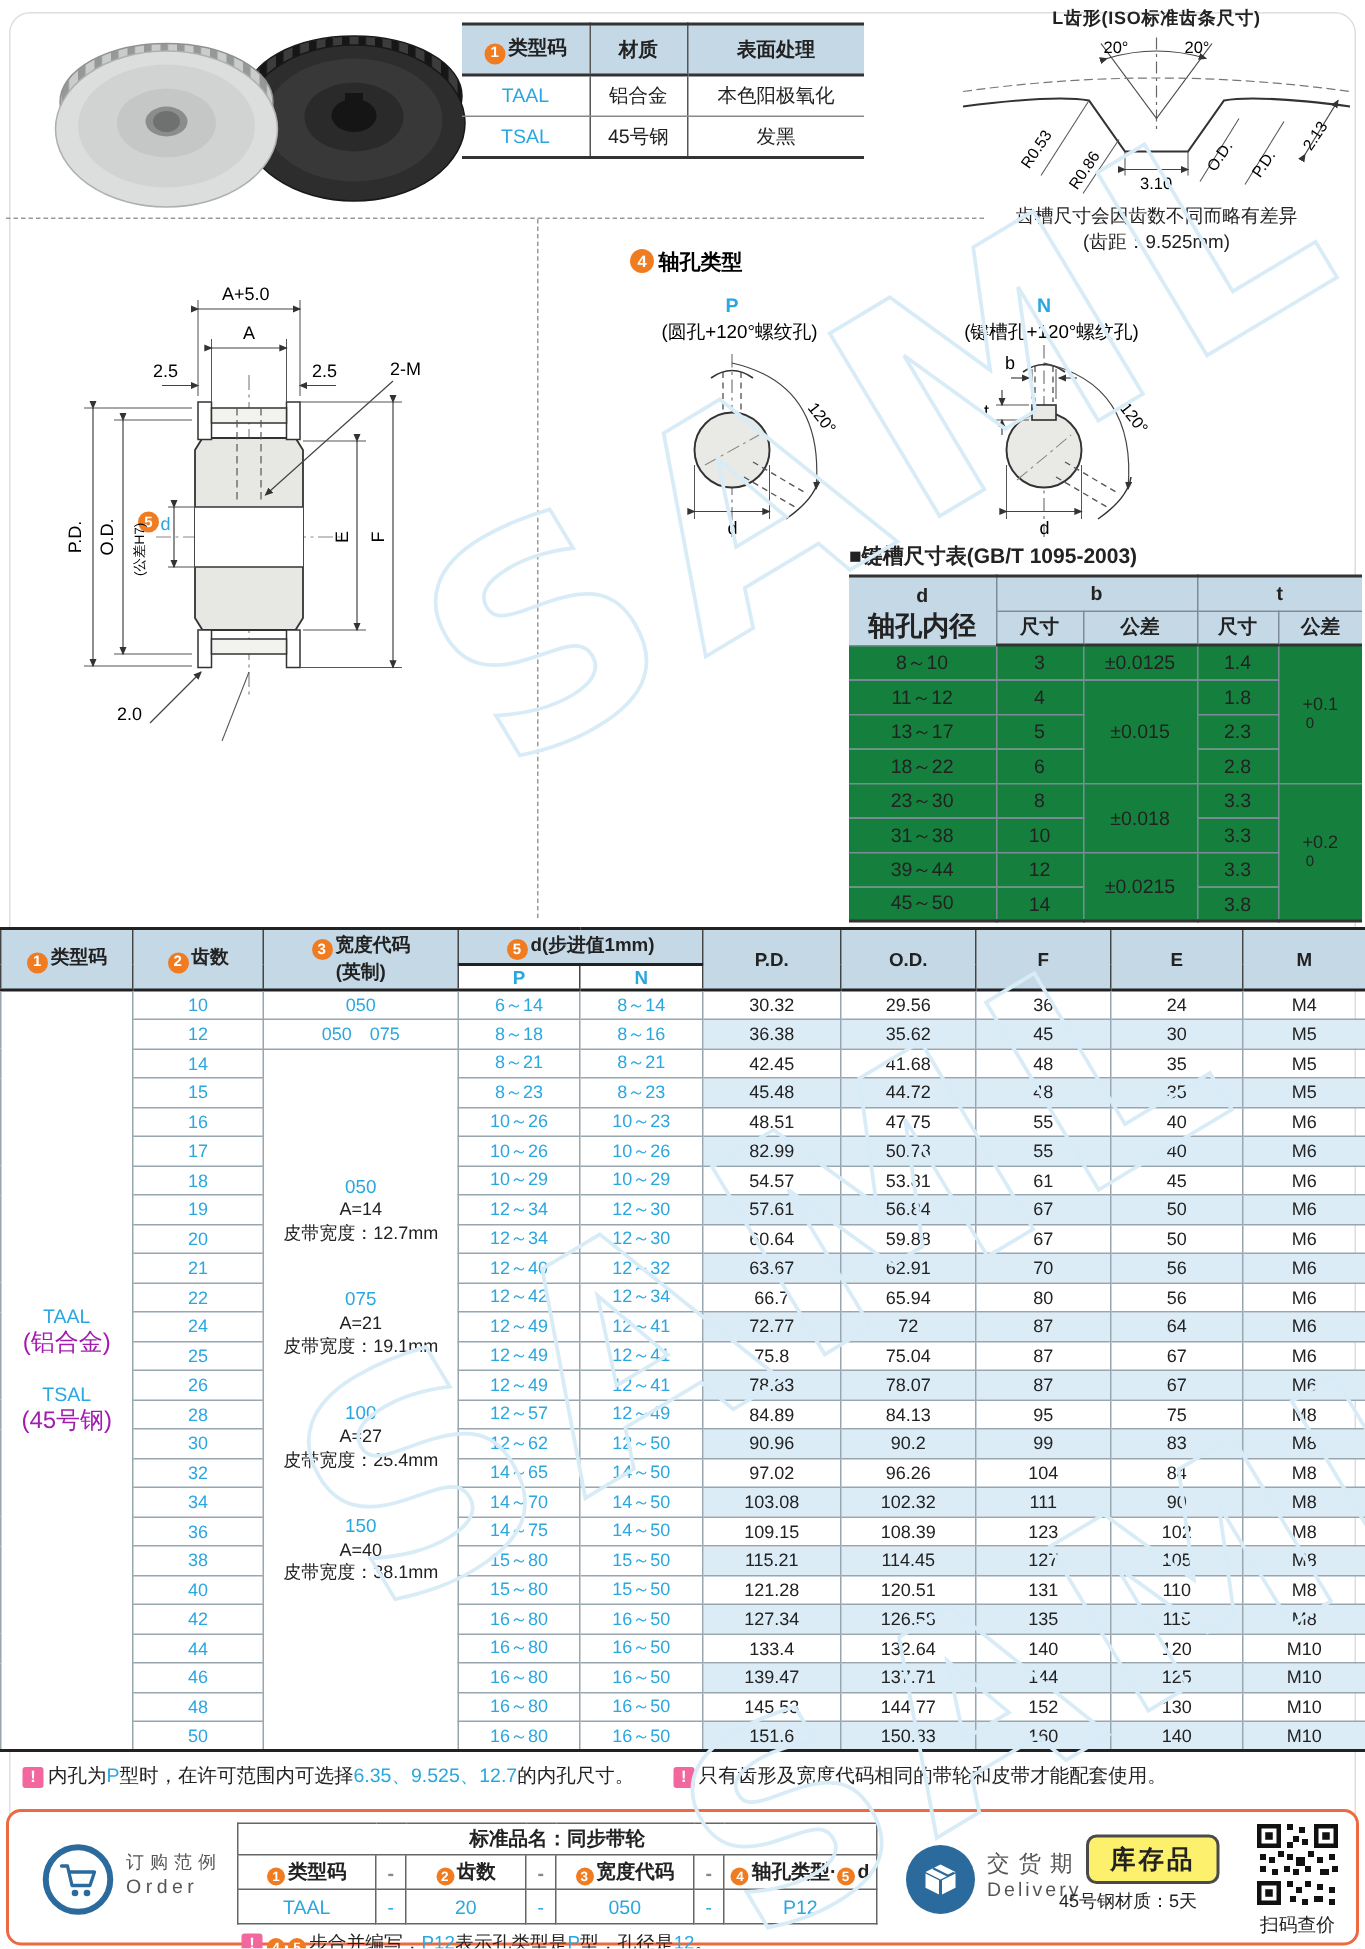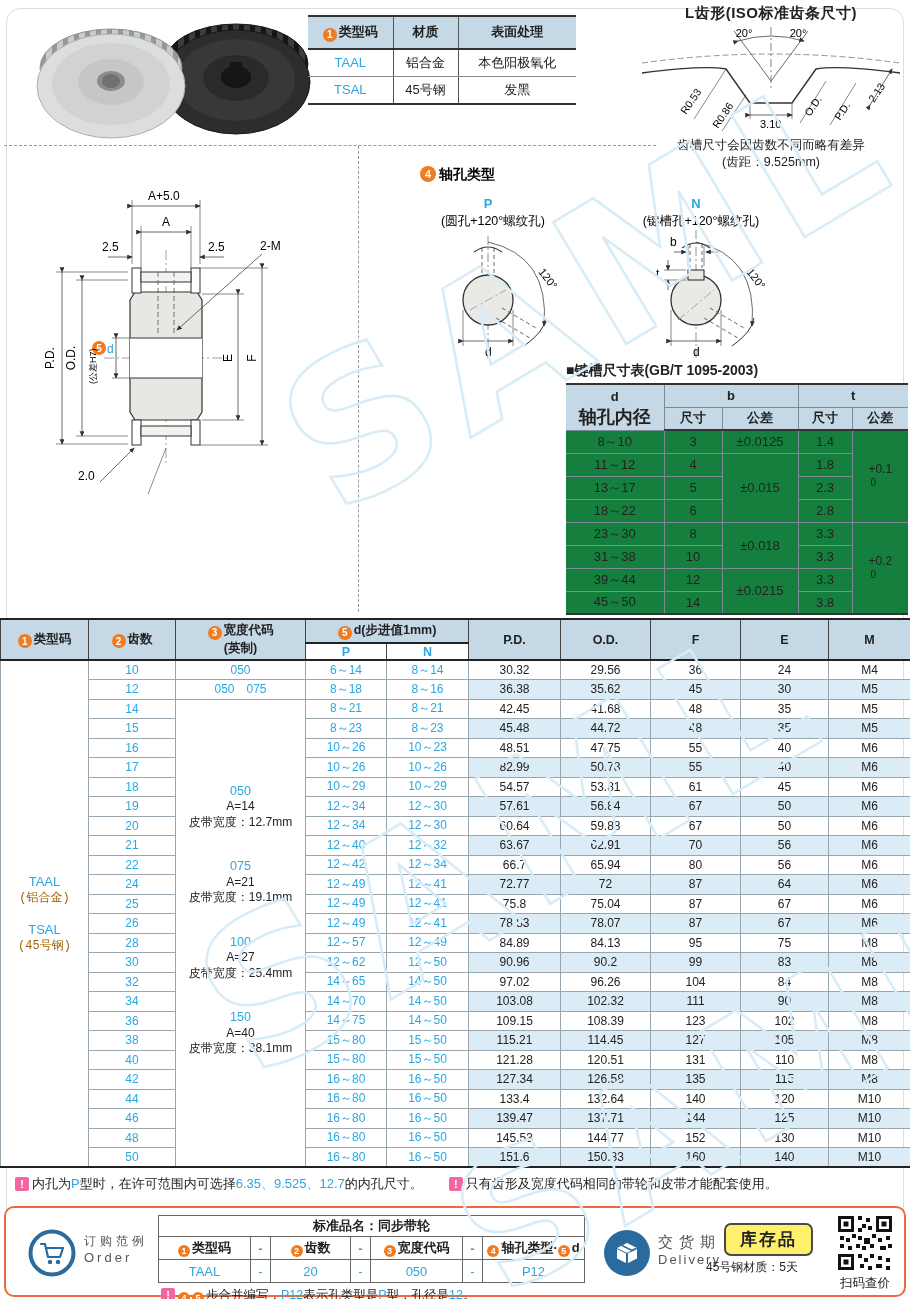--- a/index.html
+++ b/index.html
@@ -14,21 +14,21 @@
           font-size:10px; font-weight:bold; margin-right:2px; vertical-align:-2px; }
   .circ.sm { width:12px; height:12px; font-size:9px; }
   
   table.spec { border-collapse:collapse; width:268px; font-size:13px; text-align:center;
                border-top:2px solid #333; border-bottom:2px solid #333; }
   table.spec td { border-left:1px solid #555; border-right:1px solid #555; padding:4px 2px; }
   table.spec td:first-child { border-left:none; } table.spec td:last-child { border-right:none;text-align:center; }
   table.spec tr.hdr td { background:#c5d8e6; font-weight:bold; border-bottom:2px solid #333; padding:6px 2px; }
   table.spec tr.r1 td { border-bottom:1px solid #888; }
   
-  .tooth-title { font-size:15px; font-weight:bold; text-align:center; letter-spacing:0.5px; }
+  .tooth-title { font-size:12px; font-weight:bold; text-align:center; letter-spacing:0.5px; }
   .tooth-note { font-size:12.5px; text-align:center; line-height:17px; }
   
   .hdash { border-top:1px dashed #9a9a9a; height:0; }
   .vdash { border-left:1px dashed #9a9a9a; width:0; }
   
   .kw-title { font-size:14px; font-weight:bold; margin-bottom:3px; }
   table.kw { border-collapse:collapse; width:342px; text-align:center; font-size:13px;
              border-top:2px solid #333; border-bottom:2px solid #333; }
   table.kw td { border:1px solid #7d8b96; background:#15803d; height:23px; padding:0 2px; }
   table.kw td:first-child { border-left:none; } table.kw tr td:last-child { border-right:none; }
@@ -43,21 +43,21 @@
                border-top:2px solid #222; border-bottom:2px solid #222; }
   table.main thead td { background:#c5d8e6; font-weight:bold; font-size:12.5px;
                         border:1px solid #444; border-bottom:2px solid #222; }
   table.main thead tr.pnrow td { background:#fff; font-weight:bold; height:17px; }
   table.main thead tr.h1row td { height:24px; }
   table.main tbody td { border:1px solid #98a6b0; height:19.5px; padding:0; }
   table.main td.val { color:#222; }
   table.main td.sh { background:#dcecf7; }
   table.main td.bthick { border-left:1.5px solid #444; }
   table.main .type-cell { background:#fff; font-size:13px; vertical-align:middle; }
-  table.main .type-cell .tc-sub { color:#a16207; font-size:12px;font-family:Liberation Mono, monospace; }
+  table.main .type-cell .tc-sub { color:#a21caf; font-size:16px; }
   table.main .width-merged { vertical-align:top; background:#fff; }
   .wgroups { display:flex; flex-direction:column; align-items:center; padding-top:84px; }
   .wg { margin-bottom:29px; line-height:15.5px; font-size:12px; }
   .wg .wcode { font-size:12.5px; }
   
   .notes { font-size:13px; display:flex; gap:26px; align-items:center; }
   .bang { display:inline-flex; width:14px; height:14px; background:#f2679e; color:#fff;
           font-weight:bold; font-size:11px; align-items:center; justify-content:center;
           border-radius:2px; margin-right:3px; }
   

